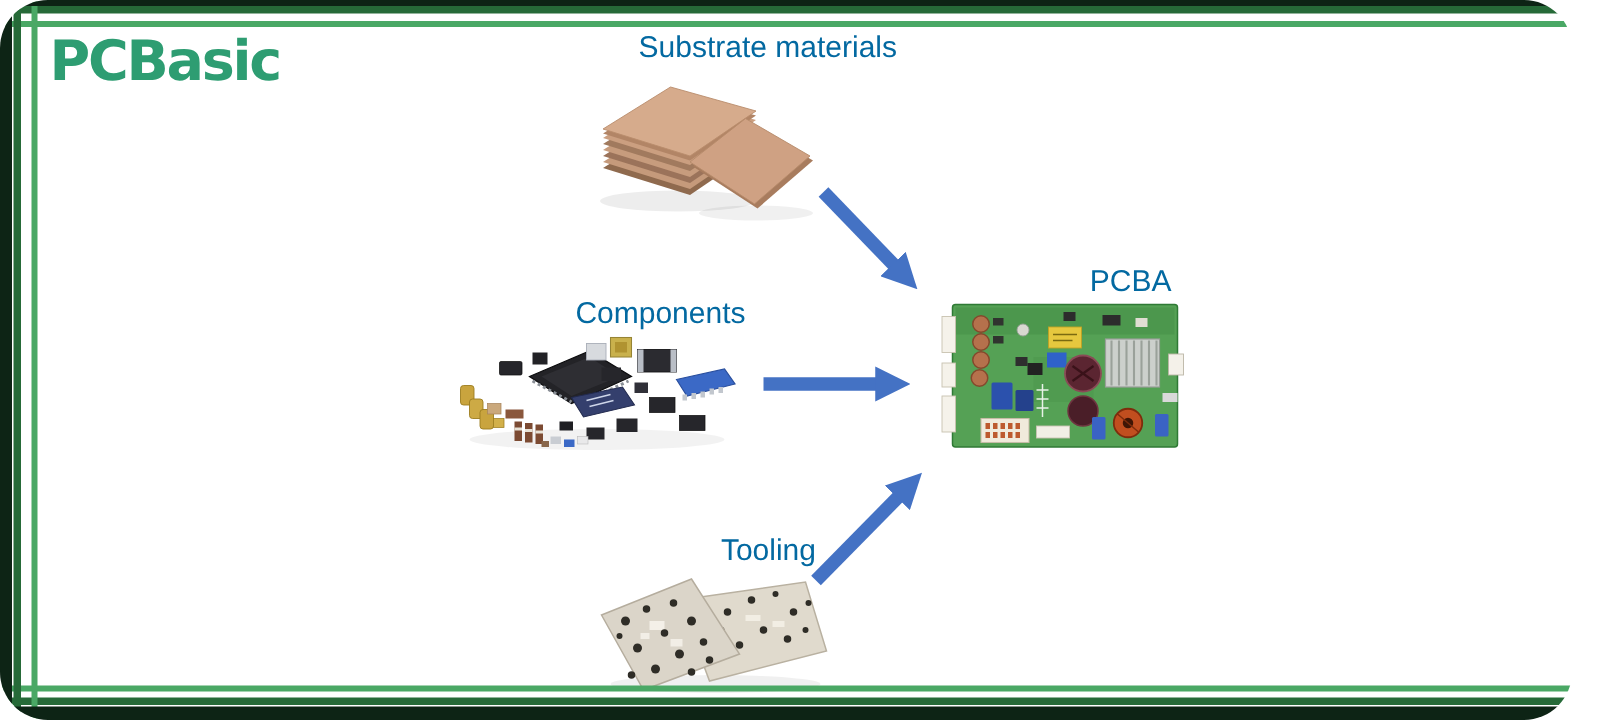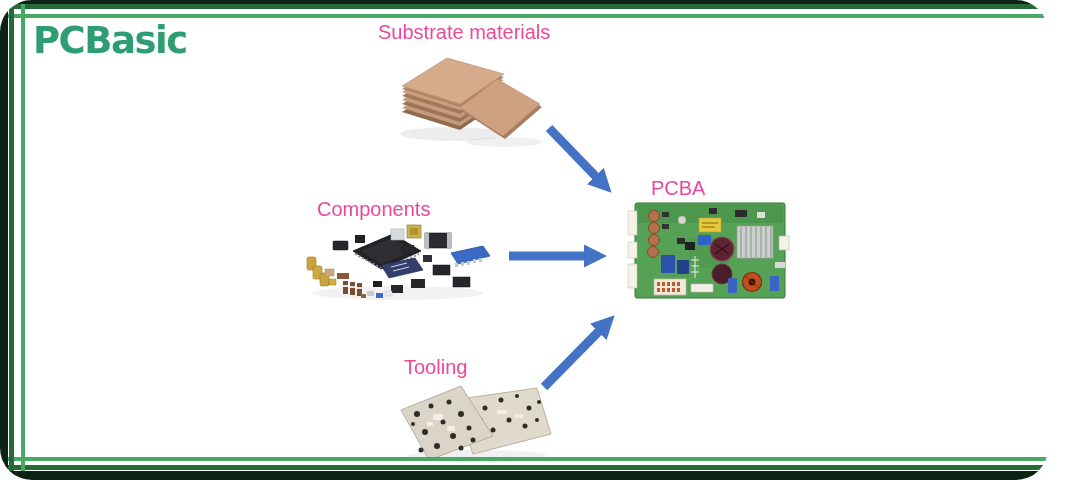--- a/index.html
+++ b/index.html
@@ -8,21 +8,21 @@
   
   .edge{position:absolute;background:var(--frame-edge);z-index:6;}
   .fline{position:absolute;z-index:5;}
   .fline.dark{background:var(--frame-dark);}
   .fline.light{background:var(--frame-light);}
   
   .logo{position:absolute;left:33px;top:22px;font-family:"DejaVu Sans",sans-serif;
         font-weight:800;font-size:37px;letter-spacing:-1.5px;color:var(--logo-green);
         z-index:4;line-height:1;}
   
-  .node-label{position:absolute;z-index:4;color:#ec4899;font-size:20px;text-align:left;}
+  .node-label{position:absolute;z-index:4;color:#0369a1;font-size:20px;text-align:right;}
   .node-label.bold{font-weight:normal;}
   
   .illus{position:absolute;z-index:3;}
   #arrows{position:absolute;left:0;top:0;z-index:4;pointer-events:none;}
   #arrows line{stroke:var(--arrow);stroke-width:9;}
   #arrows path{fill:var(--arrow);}
 </style>
 </head>
 <body>
 

